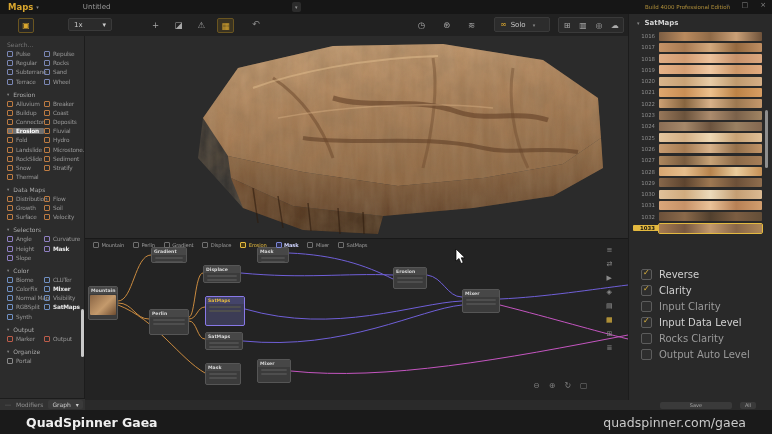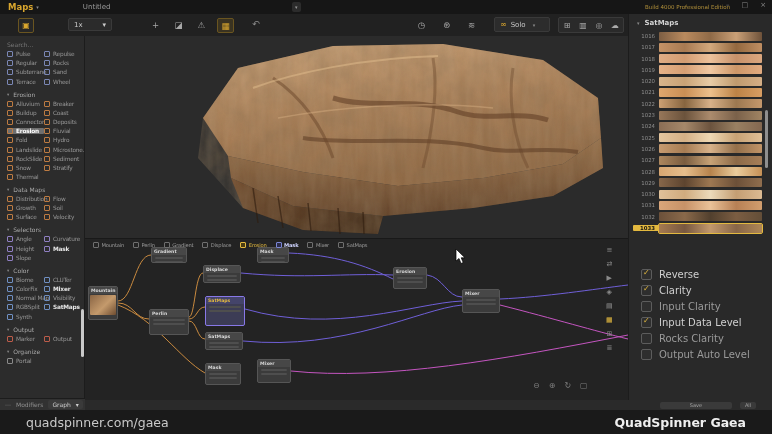--- a/index.html
+++ b/index.html
@@ -703,15 +703,15 @@
     </div>
 </div>
 
 <div id="midstrip" class="abs"></div>
 <div id="rightstrip" class="abs">
   <div id="save-btn">Save</div>
   <div id="all-btn">All</div>
 </div>
 
 <div id="caption" class="abs">
+  <span id="caption-left">QuadSpinner Gaea</span>
   <span id="caption-right">quadspinner.com/gaea</span>
-  <span id="caption-left">QuadSpinner Gaea</span>
 </div>
 
 </body></html>

